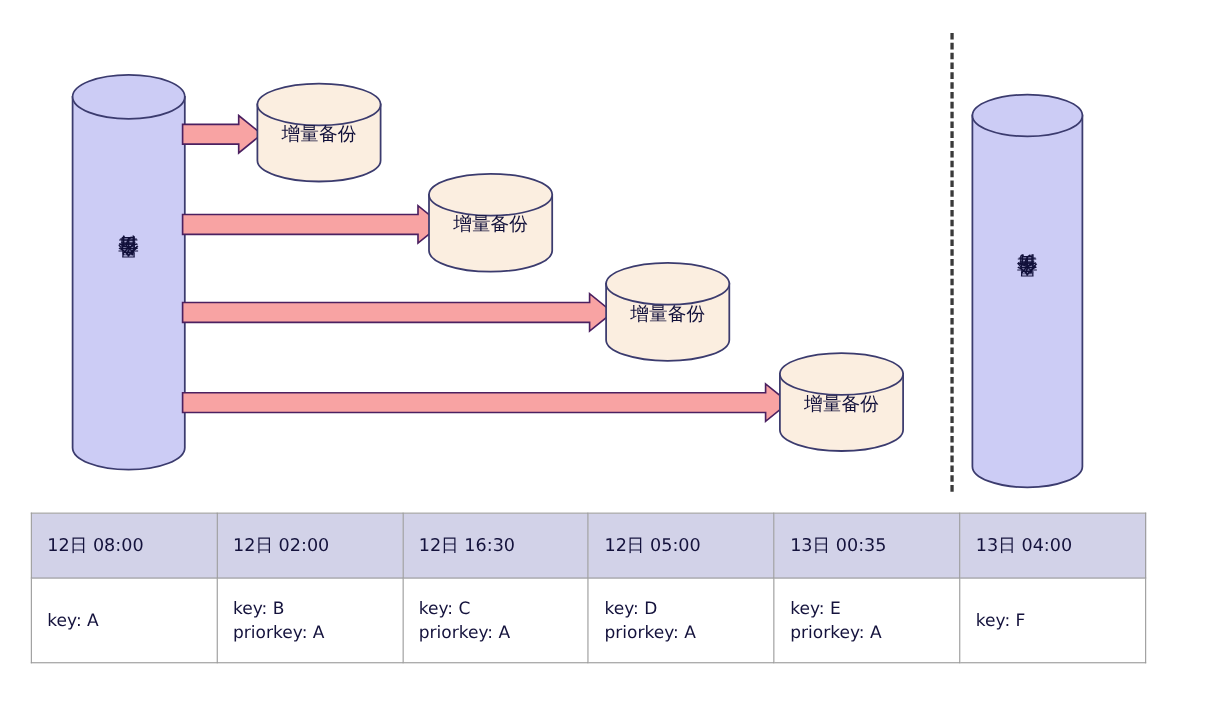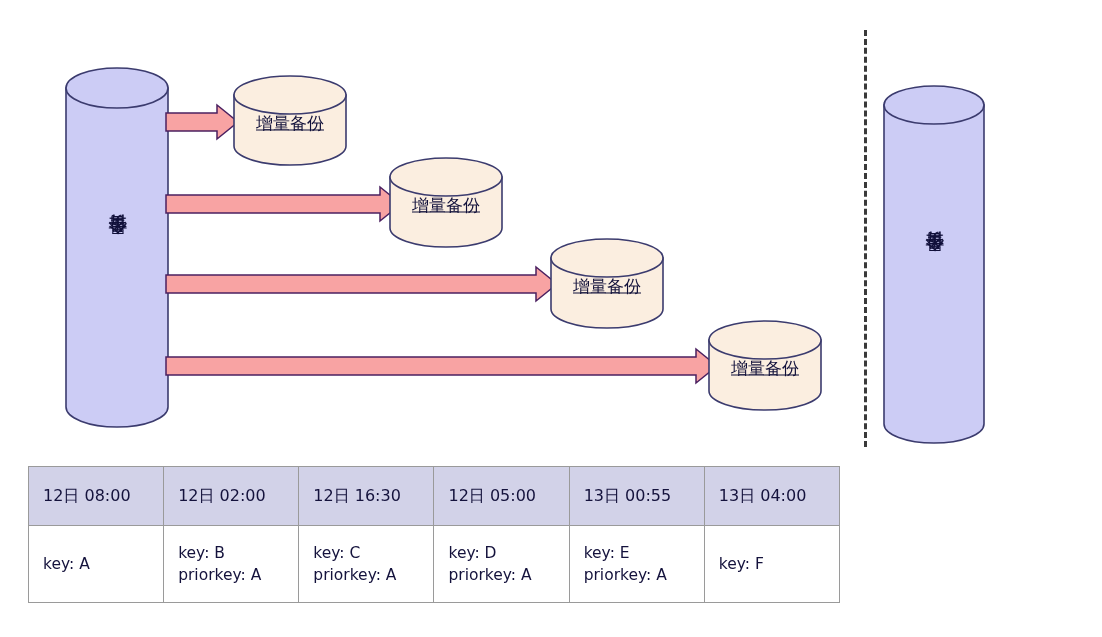--- a/index.html
+++ b/index.html
@@ -38,39 +38,38 @@
   .cyl-full .label {
     writing-mode: vertical-rl;
     transform: rotate(180deg);
     font-size: 19px;
     letter-spacing: 1px;
   }
 
   
   .cyl-inc .label {
     font-size: 17px;
-    text-decoration: underline;
   }
 
   
   #divider {
     position: absolute;
     left: 864px;
     top: 30px;
     width: 0;
     height: 417px;
     border-left: 3px dashed #3a3a3a;
   }
 
   
   #timeline-table {
     position: absolute;
     left: 28px;
     top: 466px;
-    width: 812px;
+    width: 1014px;
     border-collapse: collapse;
     table-layout: fixed;
     font-size: 15.5px;
     color: #14123c;
   }
   #timeline-table th,
   #timeline-table td {
     border: 1px solid #9a9a9a;
     padding: 0 14px;
     text-align: left;
@@ -172,21 +171,21 @@
     <div class="label" style="transform:translate(-50%,-50%); position:absolute;">增量备份</div>
   </div>
 
   <table id="timeline-table">
     <thead>
       <tr>
         <th>12日 08:00</th>
         <th>12日 02:00</th>
         <th>12日 16:30</th>
         <th>12日 05:00</th>
-        <th>13日 00:55</th>
+        <th>13日 00:35</th>
         <th>13日 04:00</th>
       </tr>
     </thead>
     <tbody>
       <tr>
         <td>
           <span class="line">key: A</span>
 
         </td>
         <td>

